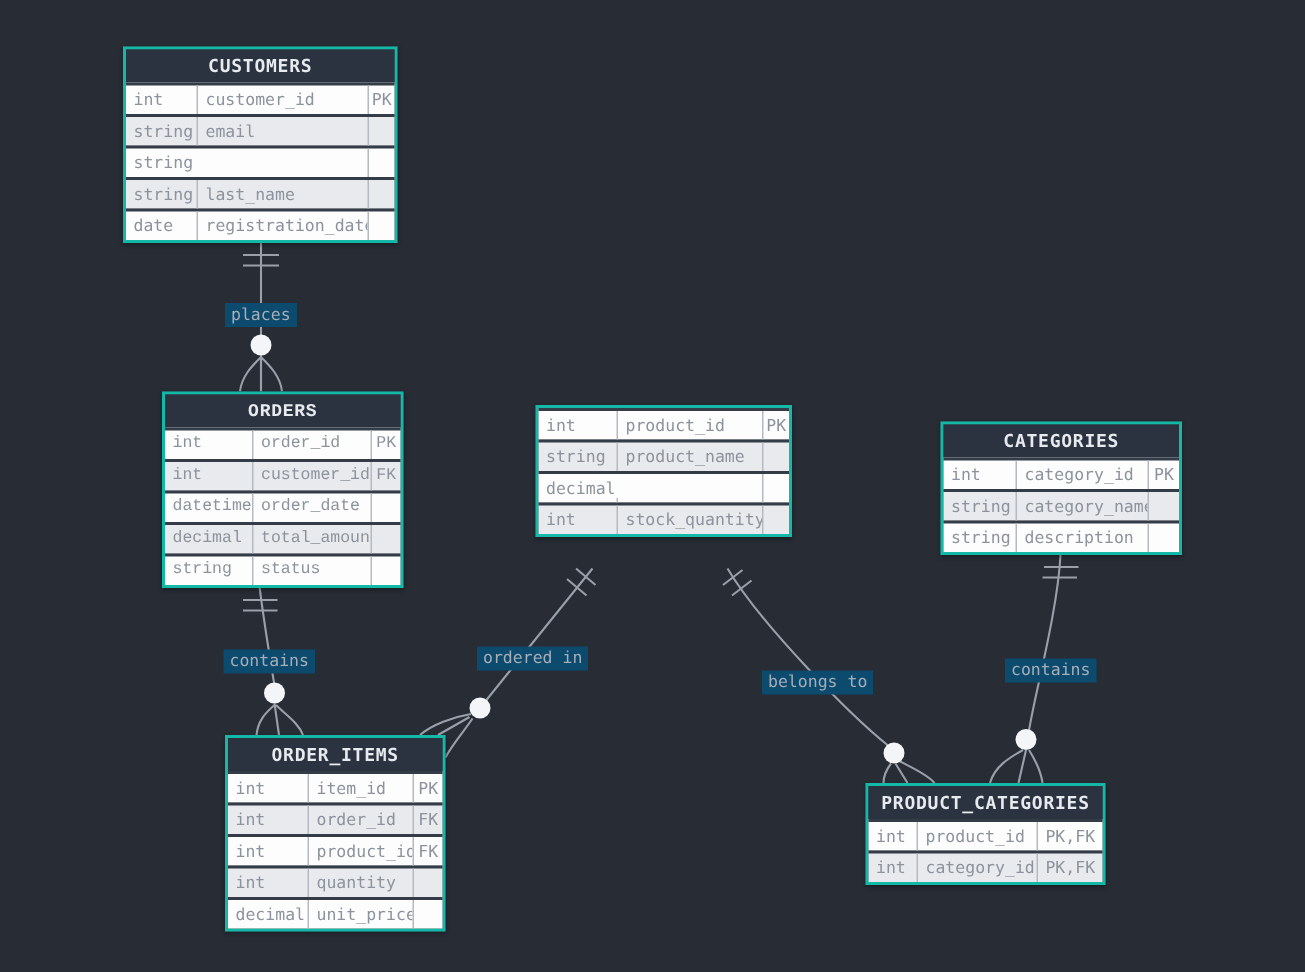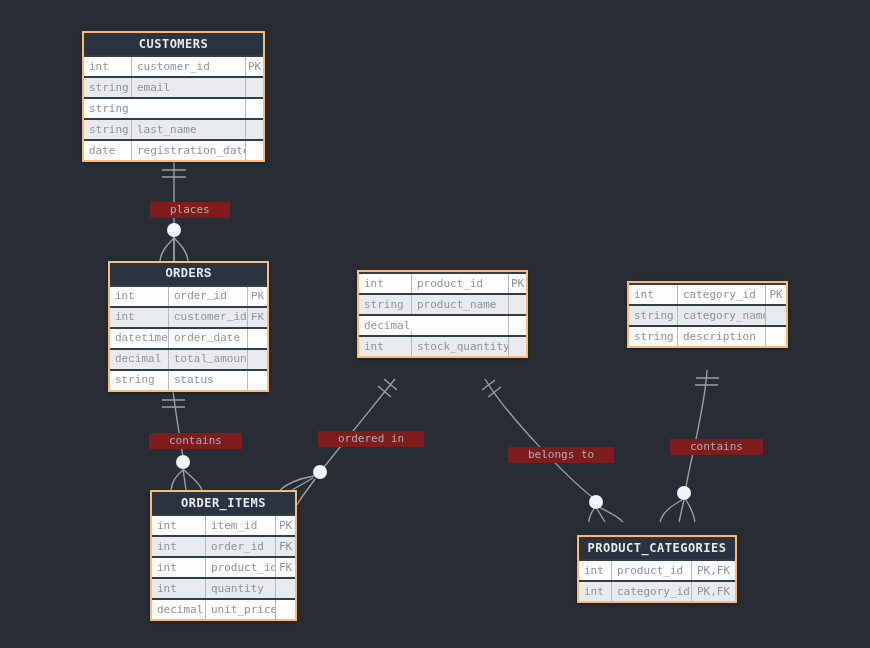--- a/index.html
+++ b/index.html
@@ -7,21 +7,21 @@
     position:relative; width:870px; height:648px; overflow:hidden;
     background:#272c35;
     font-family:"DejaVu Sans Mono","Liberation Mono",monospace;
   }
   #edges-layer { position:absolute; left:0; top:0; }
   .wire { stroke:#99a0aa; stroke-width:1.4; fill:none; }
   .dot  { fill:#f3f5f8; stroke:none; }
 
   .table {
     position:absolute; box-sizing:border-box;
-    border:2px solid #fdba74; background:#343c48;
+    border:2px solid #14b8a6; background:#343c48;
     box-shadow:0 1px 3px rgba(0,0,0,0.35);
   }
   .thead {
     height:22px; line-height:22px; text-align:center;
     background:#2b3341; color:#e7eaee;
     font-size:12px; font-weight:bold; letter-spacing:0.5px;
   }
   .trow {
     display:flex; height:19px; line-height:19px;
     background:#fdfdfe; border-top:2px solid #343c48;
@@ -29,22 +29,22 @@
   .trow.alt { background:#e8eaed; }
   .cell {
     box-sizing:border-box; padding:0 5px;
     color:#8d939d; font-size:11px;
     white-space:nowrap; overflow:hidden;
   }
   .cell.field, .cell.key { border-left:1px solid #b5b9c1; }
   .cell.key { padding:0 1px; text-align:center; }
 
   .edge-label {
-    position:absolute; height:16px; line-height:16px; padding:0 20px;
-    background:#7f1d1d; color:#a6aeb8; font-size:11px; white-space:nowrap;
+    position:absolute; height:16px; line-height:16px; padding:0 4px;
+    background:#0c4a6e; color:#a6aeb8; font-size:11px; white-space:nowrap;
   }
 </style>
 </head>
 <body>
 
 <div id="canvas">
 
   <svg id="edges-layer" width="870" height="648">
 
     <g>
@@ -156,20 +156,21 @@
           <div class="cell field" style="flex: 1 1 0%; margin-top: 16px;">price</div>
           <div class="cell key" style="width: 18px;"></div>
         </div>
         <div class="trow alt">
           <div class="cell type" style="width: 52px;">int</div>
           <div class="cell field" style="flex: 1 1 0%;">stock_quantity</div>
           <div class="cell key" style="width: 18px;"></div>
         </div>
       </div>
       <div class="table" style="left: 627px; top: 281px; width: 161px;">
+        <div class="thead">CATEGORIES</div>
         <div class="trow">
           <div class="cell type" style="width: 48px;">int</div>
           <div class="cell field" style="flex: 1 1 0%;">category_id</div>
           <div class="cell key" style="width: 21px;">PK</div>
         </div>
         <div class="trow alt">
           <div class="cell type" style="width: 48px;">string</div>
           <div class="cell field" style="flex: 1 1 0%;">category_name</div>
           <div class="cell key" style="width: 21px;"></div>
         </div>
@@ -200,21 +201,21 @@
           <div class="cell type" style="width: 53px;">int</div>
           <div class="cell field" style="flex: 1 1 0%;">quantity</div>
           <div class="cell key" style="width: 20px;"></div>
         </div>
         <div class="trow">
           <div class="cell type" style="width: 53px;">decimal</div>
           <div class="cell field" style="flex: 1 1 0%;">unit_price</div>
           <div class="cell key" style="width: 20px;"></div>
         </div>
       </div>
-      <div class="table" style="left: 577px; top: 522px; width: 160px; margin-top: 13px;">
+      <div class="table" style="left: 577px; top: 522px; width: 160px;">
         <div class="thead">PRODUCT_CATEGORIES</div>
         <div class="trow">
           <div class="cell type" style="width: 32px;">int</div>
           <div class="cell field" style="flex: 1 1 0%;">product_id</div>
           <div class="cell key" style="width: 44px;">PK,FK</div>
         </div>
         <div class="trow alt">
           <div class="cell type" style="width: 32px;">int</div>
           <div class="cell field" style="flex: 1 1 0%;">category_id</div>
           <div class="cell key" style="width: 44px;">PK,FK</div>

